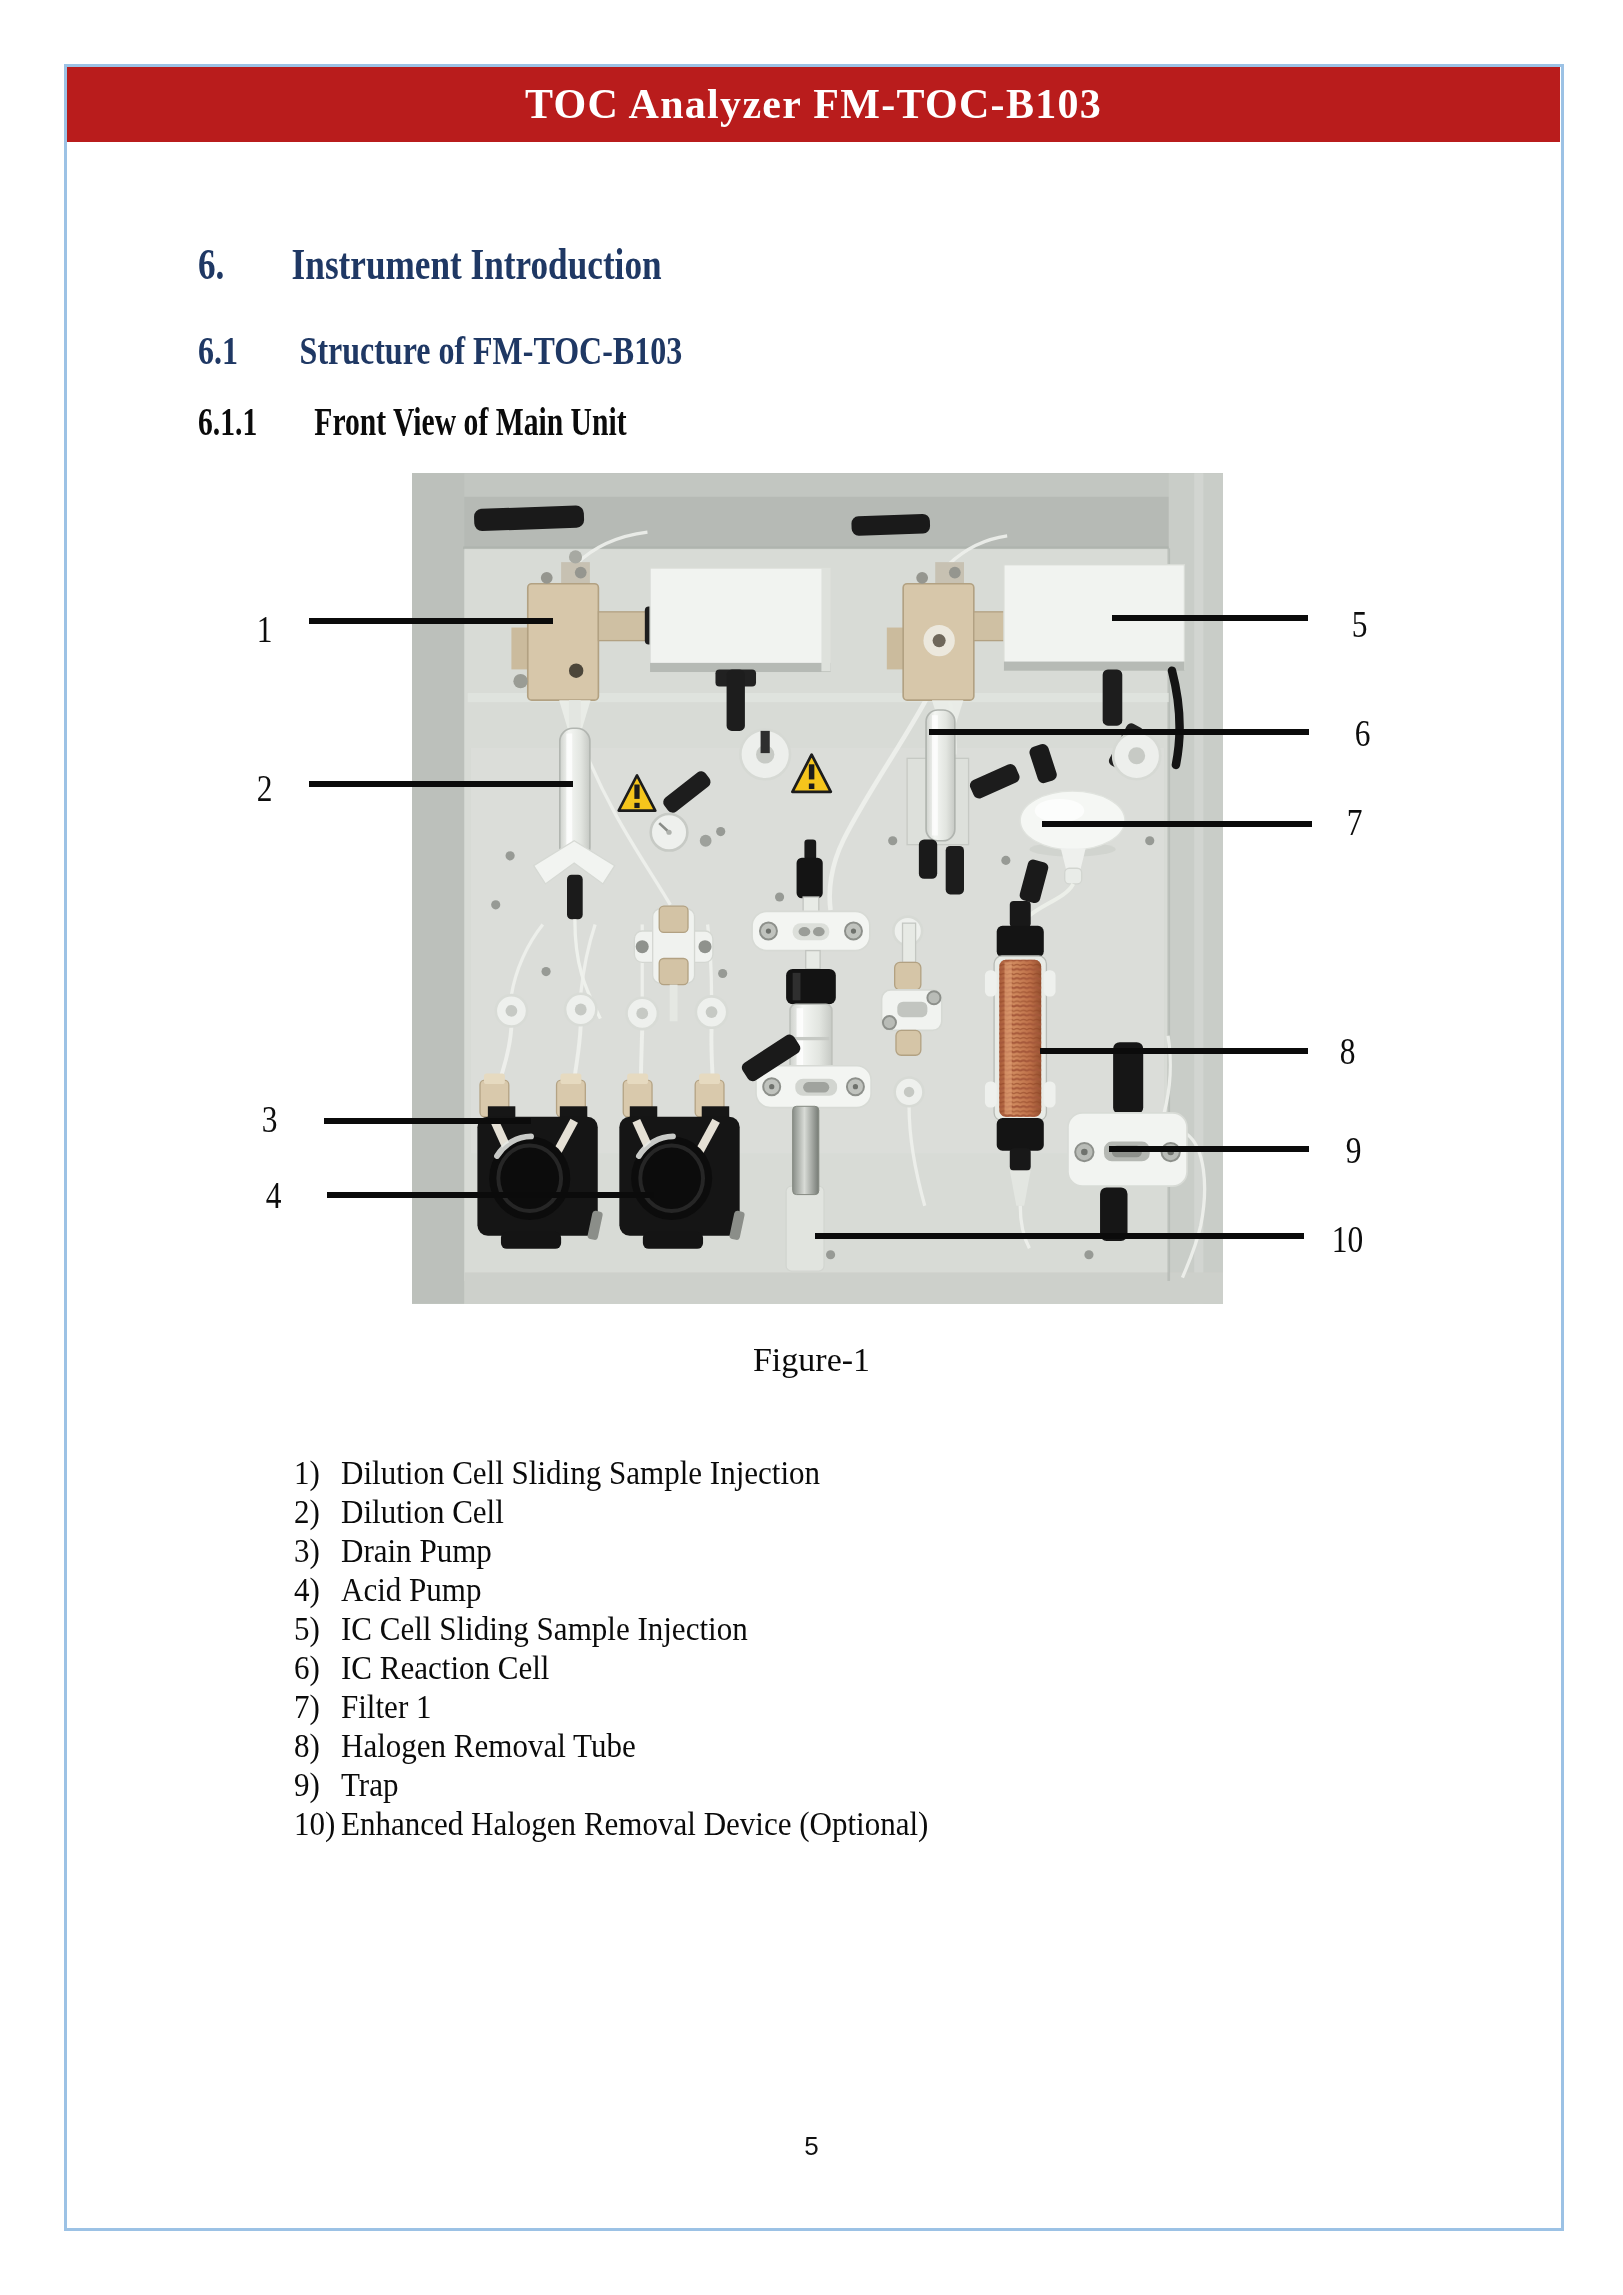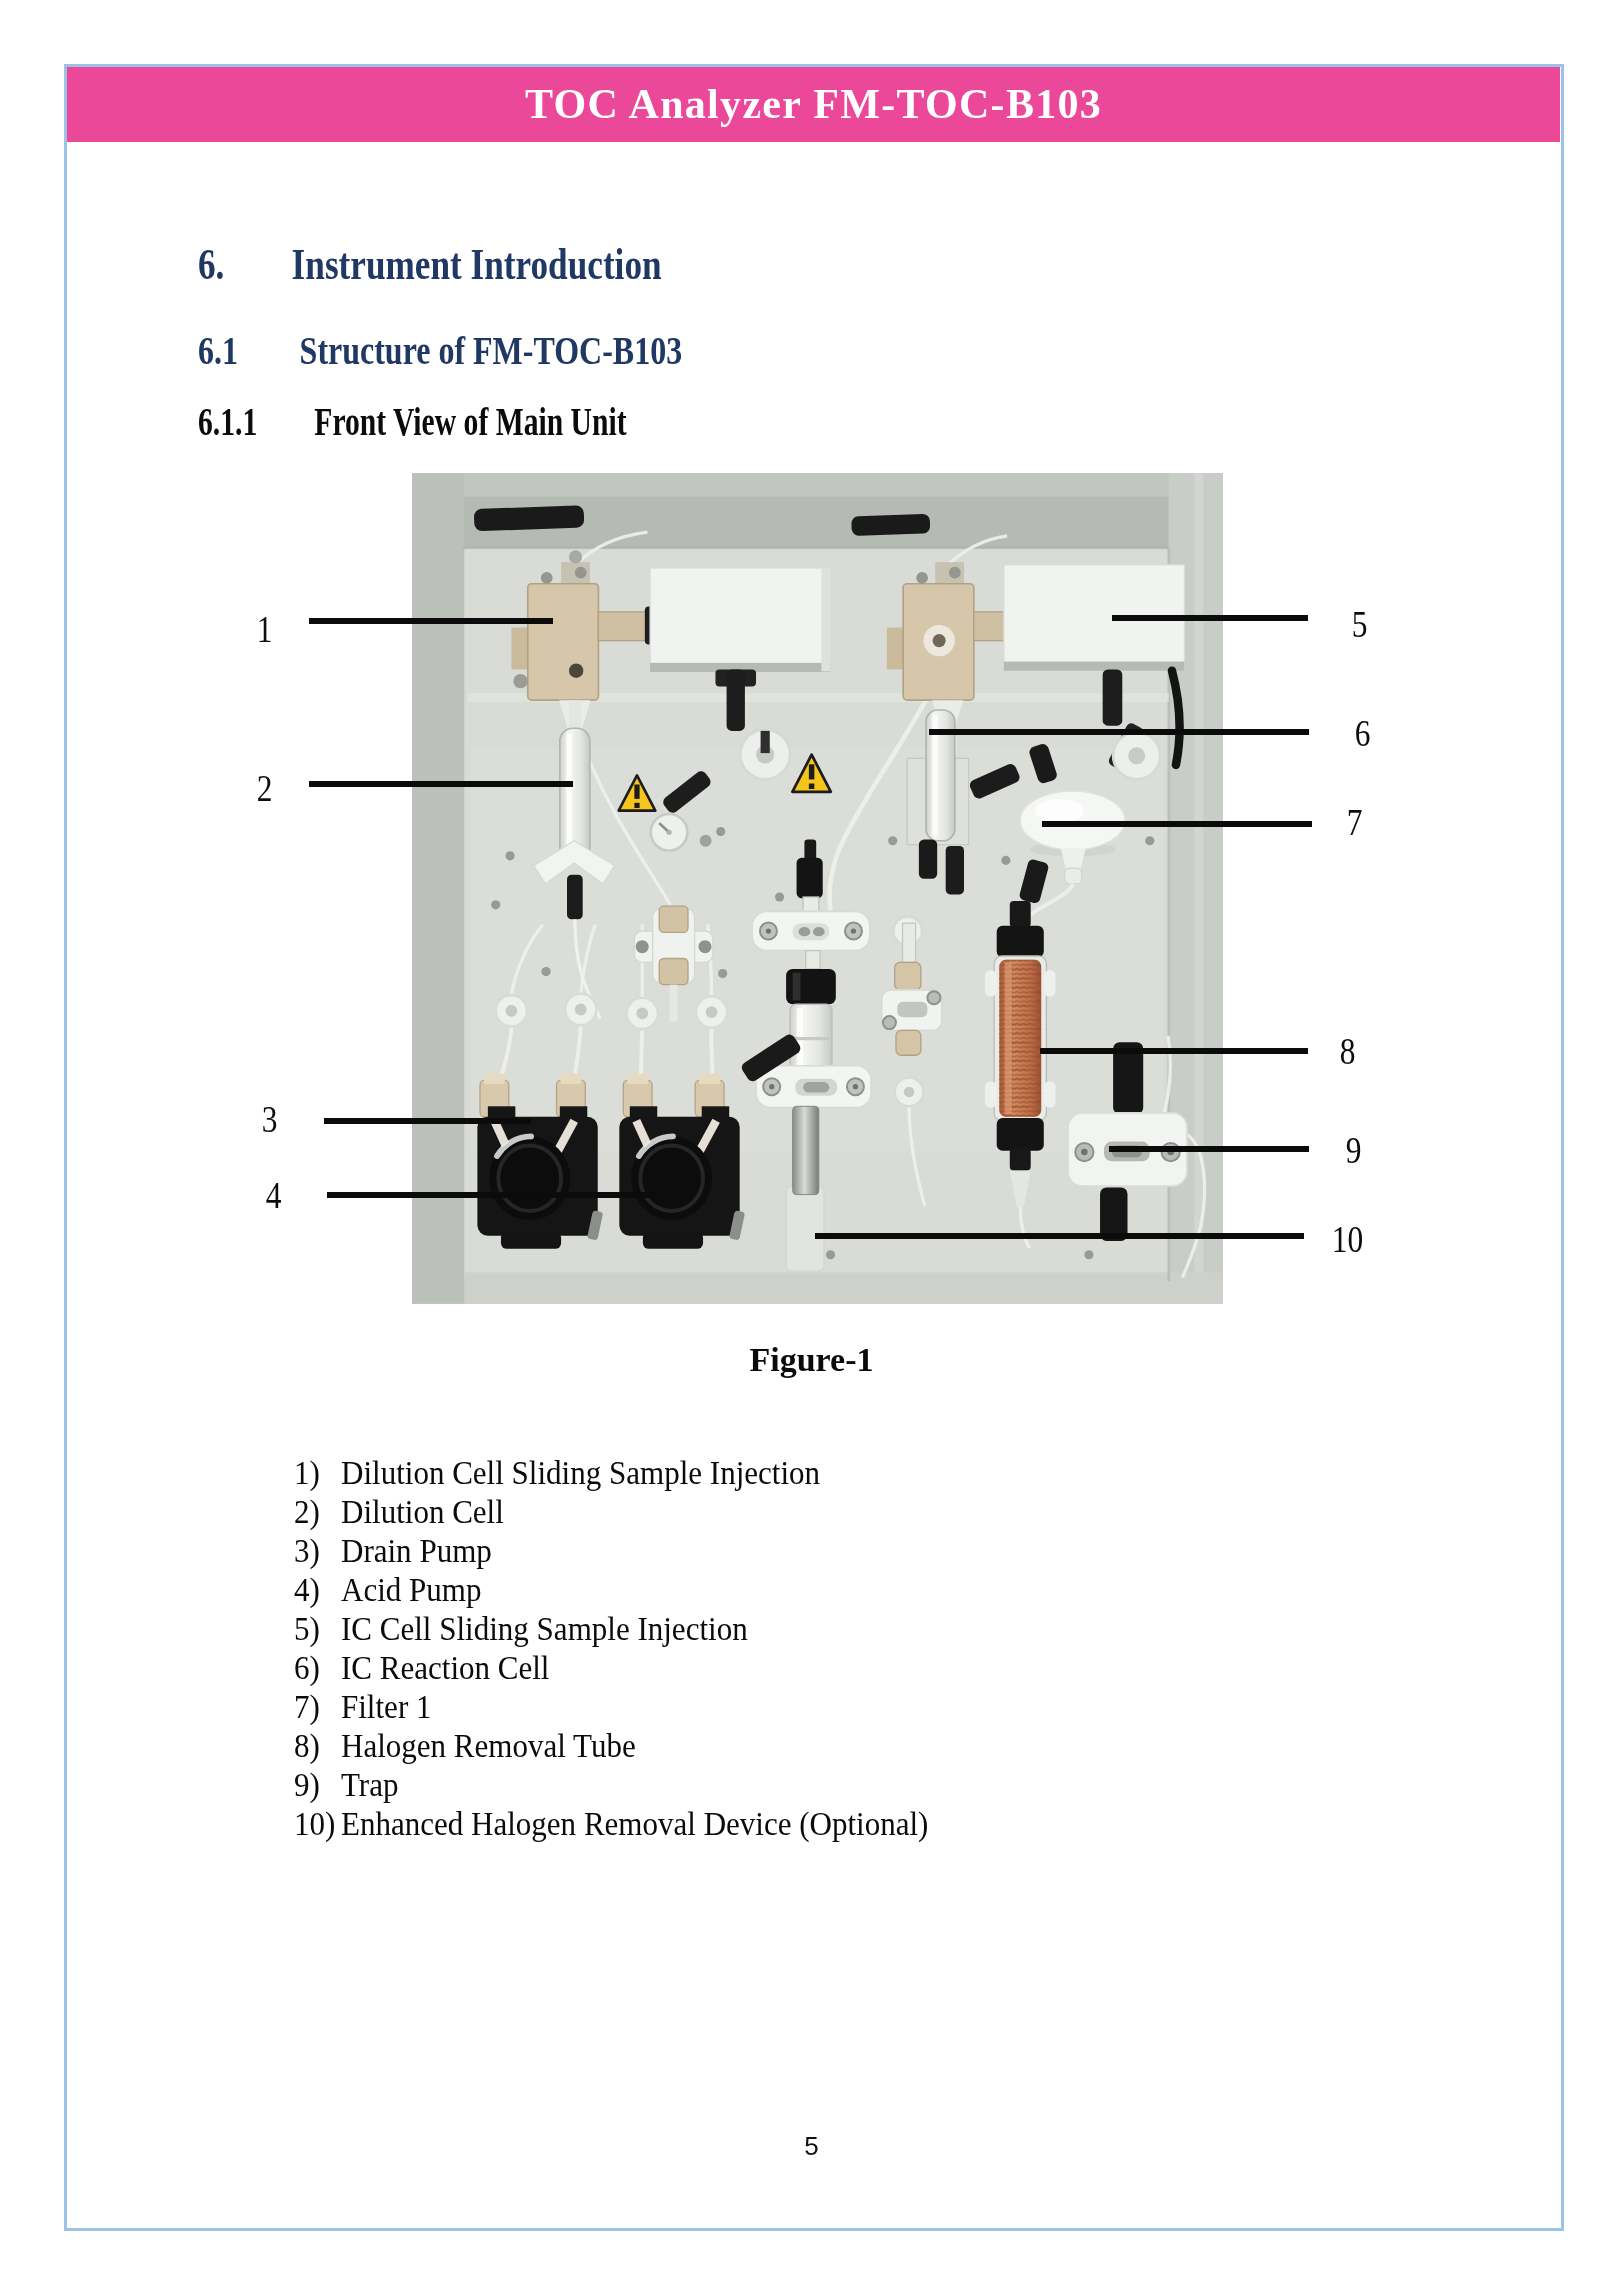--- a/index.html
+++ b/index.html
@@ -1,38 +1,38 @@
 <!DOCTYPE html>
 <html style="font-size:10.5px"><head>
 <meta charset="utf-8">
 <style>
   html,body{margin:0;padding:0;background:#ffffff;}
   .page{position:relative;width:1623px;height:2295px;background:#ffffff;overflow:hidden;
         font-family:"Liberation Serif",serif;color:#0b0b0b;}
   .page-border{position:absolute;left:64px;top:64px;width:1500px;height:2167px;
         border:3.3px solid #9cc2e5;box-sizing:border-box;}
-  .header-bar{position:absolute;left:67px;top:67px;width:1493px;height:75px;background:#ec4899;}
+  .header-bar{position:absolute;left:67px;top:67px;width:1493px;height:75px;background:#b91c1c;}
   .header-title{width:100%;height:75px;line-height:75px;text-align:center;color:#ffffff;
         font-size:42px;font-weight:bold;letter-spacing:1.3px;}
   .h1{position:absolute;left:198px;top:239px;font-size:44px;font-weight:bold;color:#1f3864;
         white-space:nowrap;transform:scaleX(.80);transform-origin:left top;}
   .h1 .txt{margin-left:84px;}
   .h2{position:absolute;left:198px;top:326px;font-size:41px;font-weight:bold;color:#1f3864;
         white-space:nowrap;transform:scaleX(.78);transform-origin:left top;}
   .h2 .txt{margin-left:79px;}
   .h3{position:absolute;left:198px;top:399px;font-size:39px;font-weight:bold;color:#0b0b0b;
         white-space:nowrap;transform:scaleX(.76);transform-origin:left top;}
   .h3 .txt{margin-left:75px;}
   .figure-photo{position:absolute;left:412px;top:473px;width:811px;height:831px;}
   .callout-line{position:absolute;height:5.9px;background:#0b0b0b;}
   .callout-num{position:absolute;width:39px;text-align:center;font-size:37px;color:#0d0d0d;
         transform:scaleX(.85);line-height:50px;}
   .callout-num.wide{width:65px;}
   .fig-caption{position:absolute;left:0;top:1341px;width:1623px;text-align:center;
-        font-size:34px;font-weight:bold;color:#0b0b0b;}
+        font-size:34px;font-weight:normal;color:#0b0b0b;}
   .parts-list{position:absolute;left:294px;top:1415px;width:1112px;margin-top:39px;}
   .li{height:39px;line-height:39px;font-size:33px;white-space:nowrap;
         transform:scaleX(.94);transform-origin:left top;}
   .lnum{display:inline-block;min-width:50px;}
   .page-num{position:absolute;left:0;top:2131px;width:1623px;text-align:center;
         font-family:"Liberation Sans",sans-serif;font-size:26px;color:#111;}
 </style>
 </head>
 <body>
 

